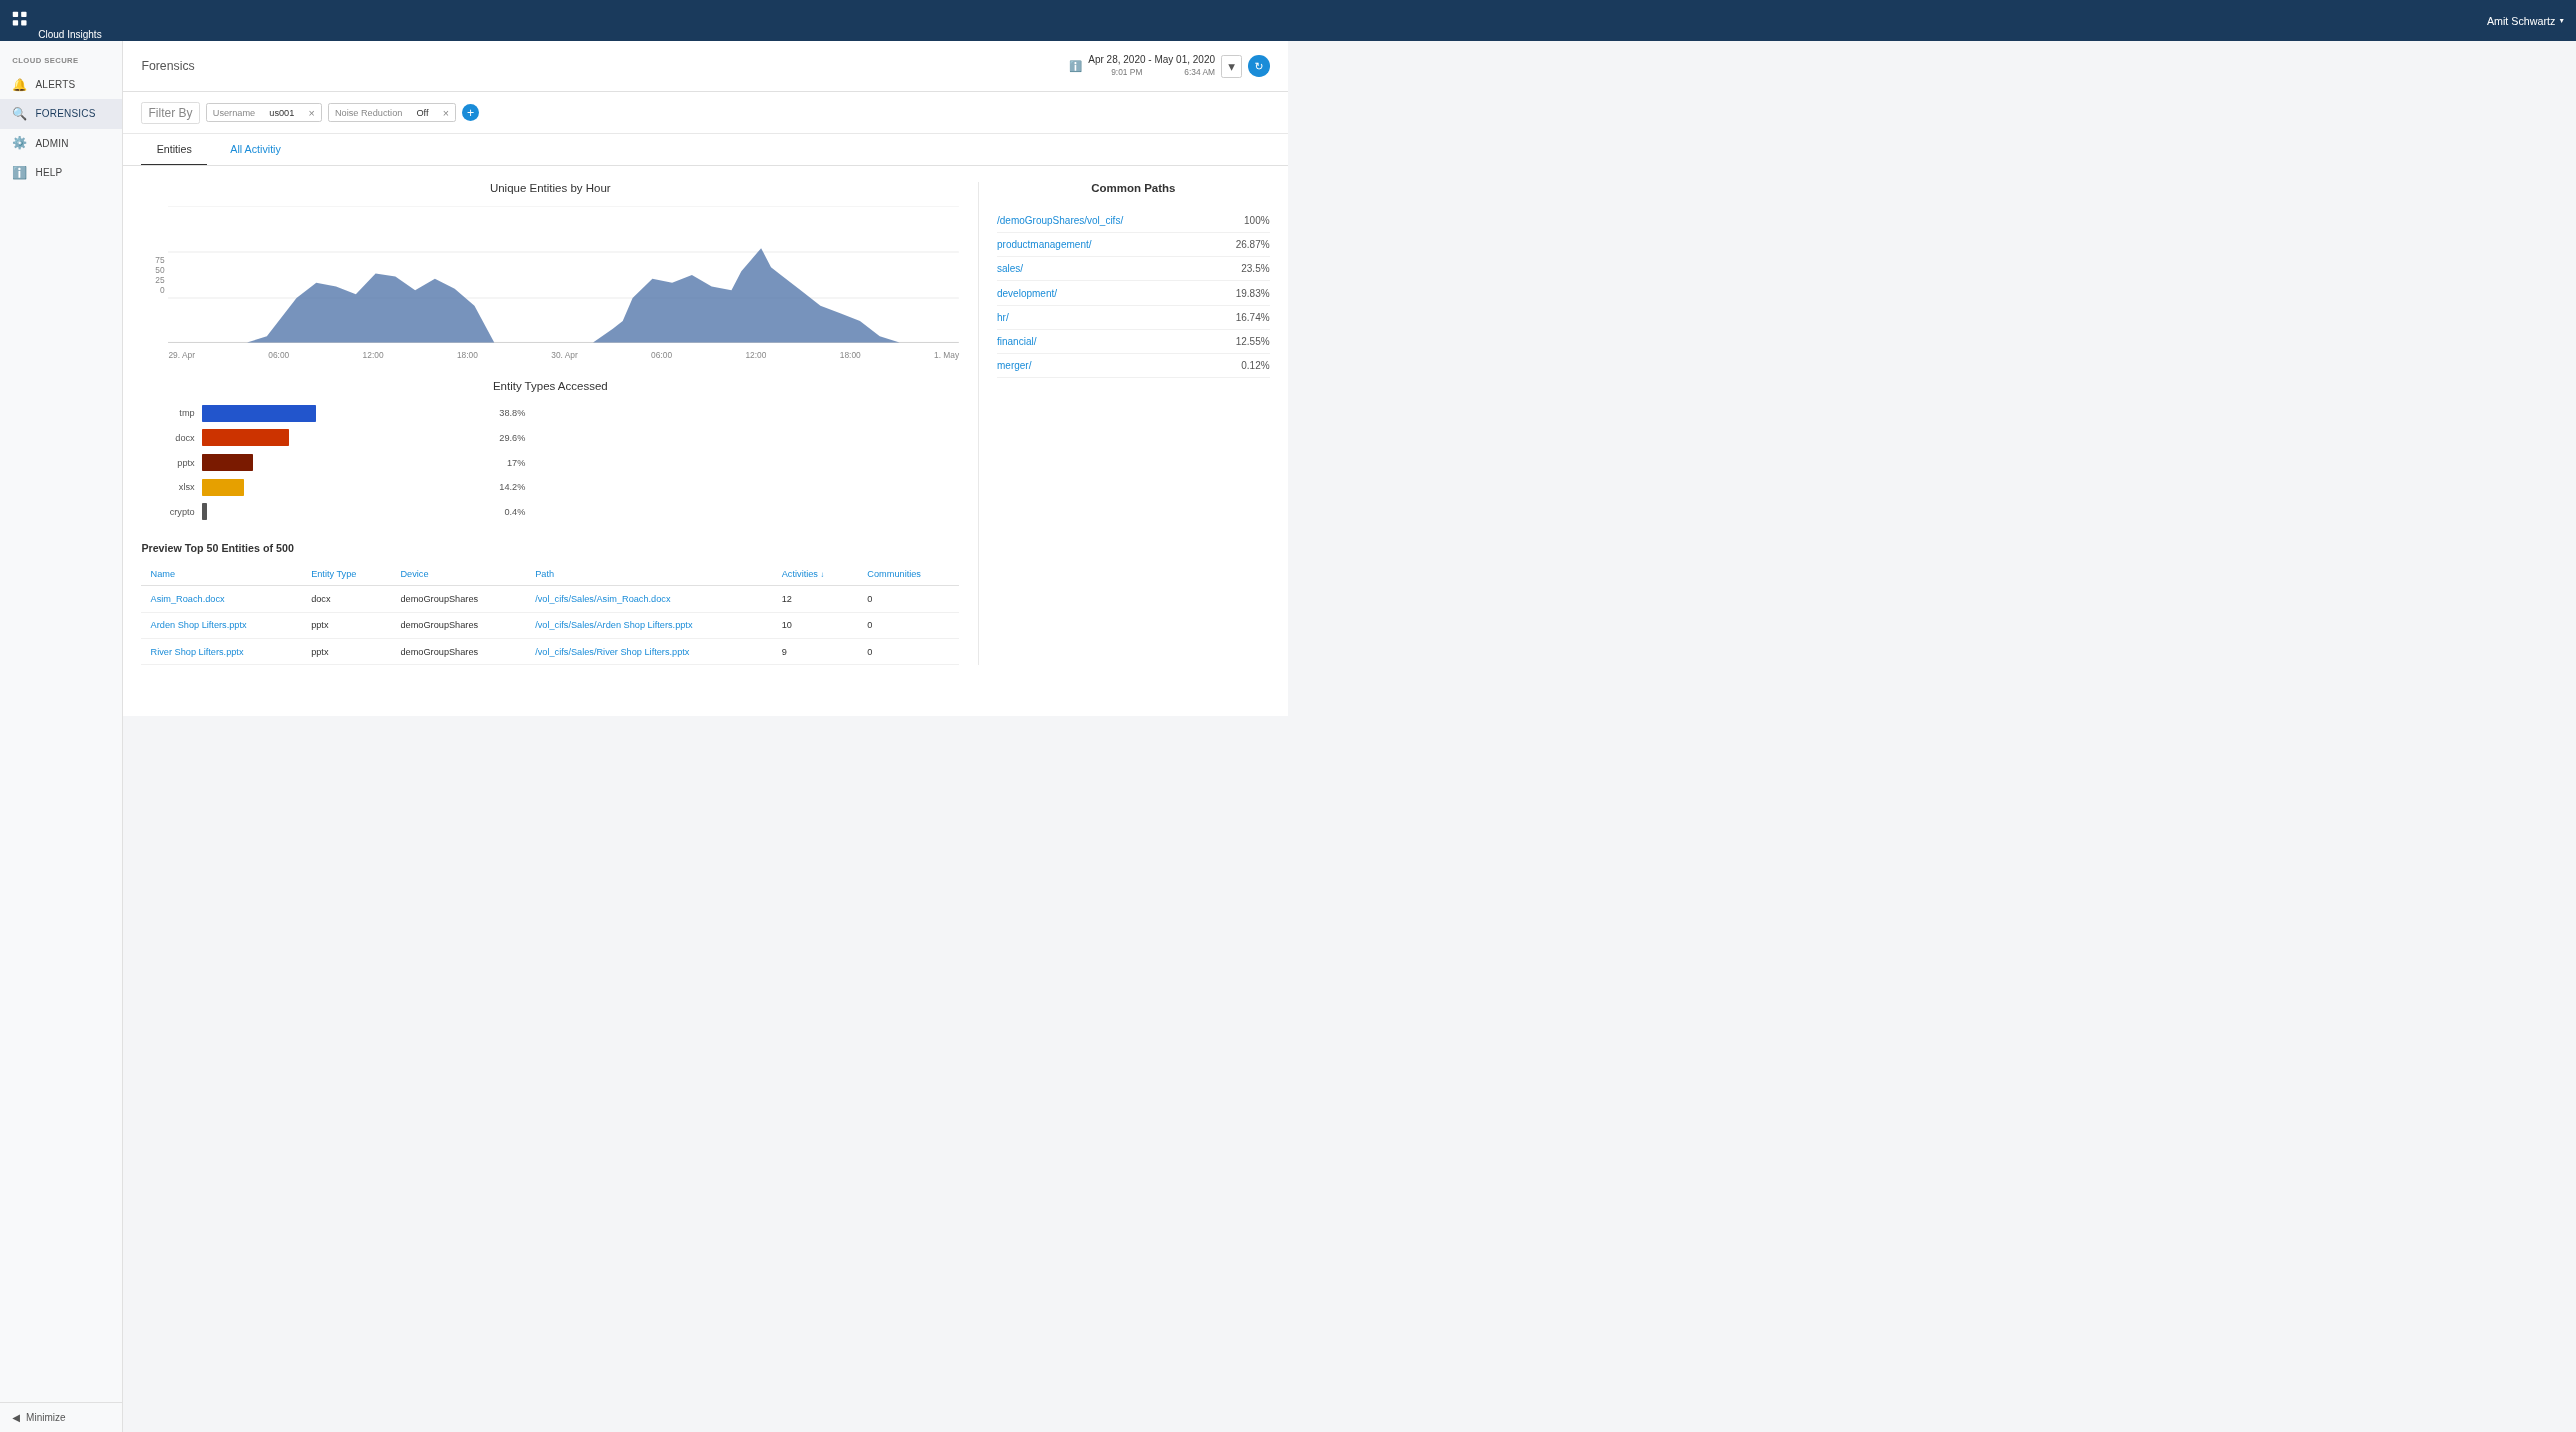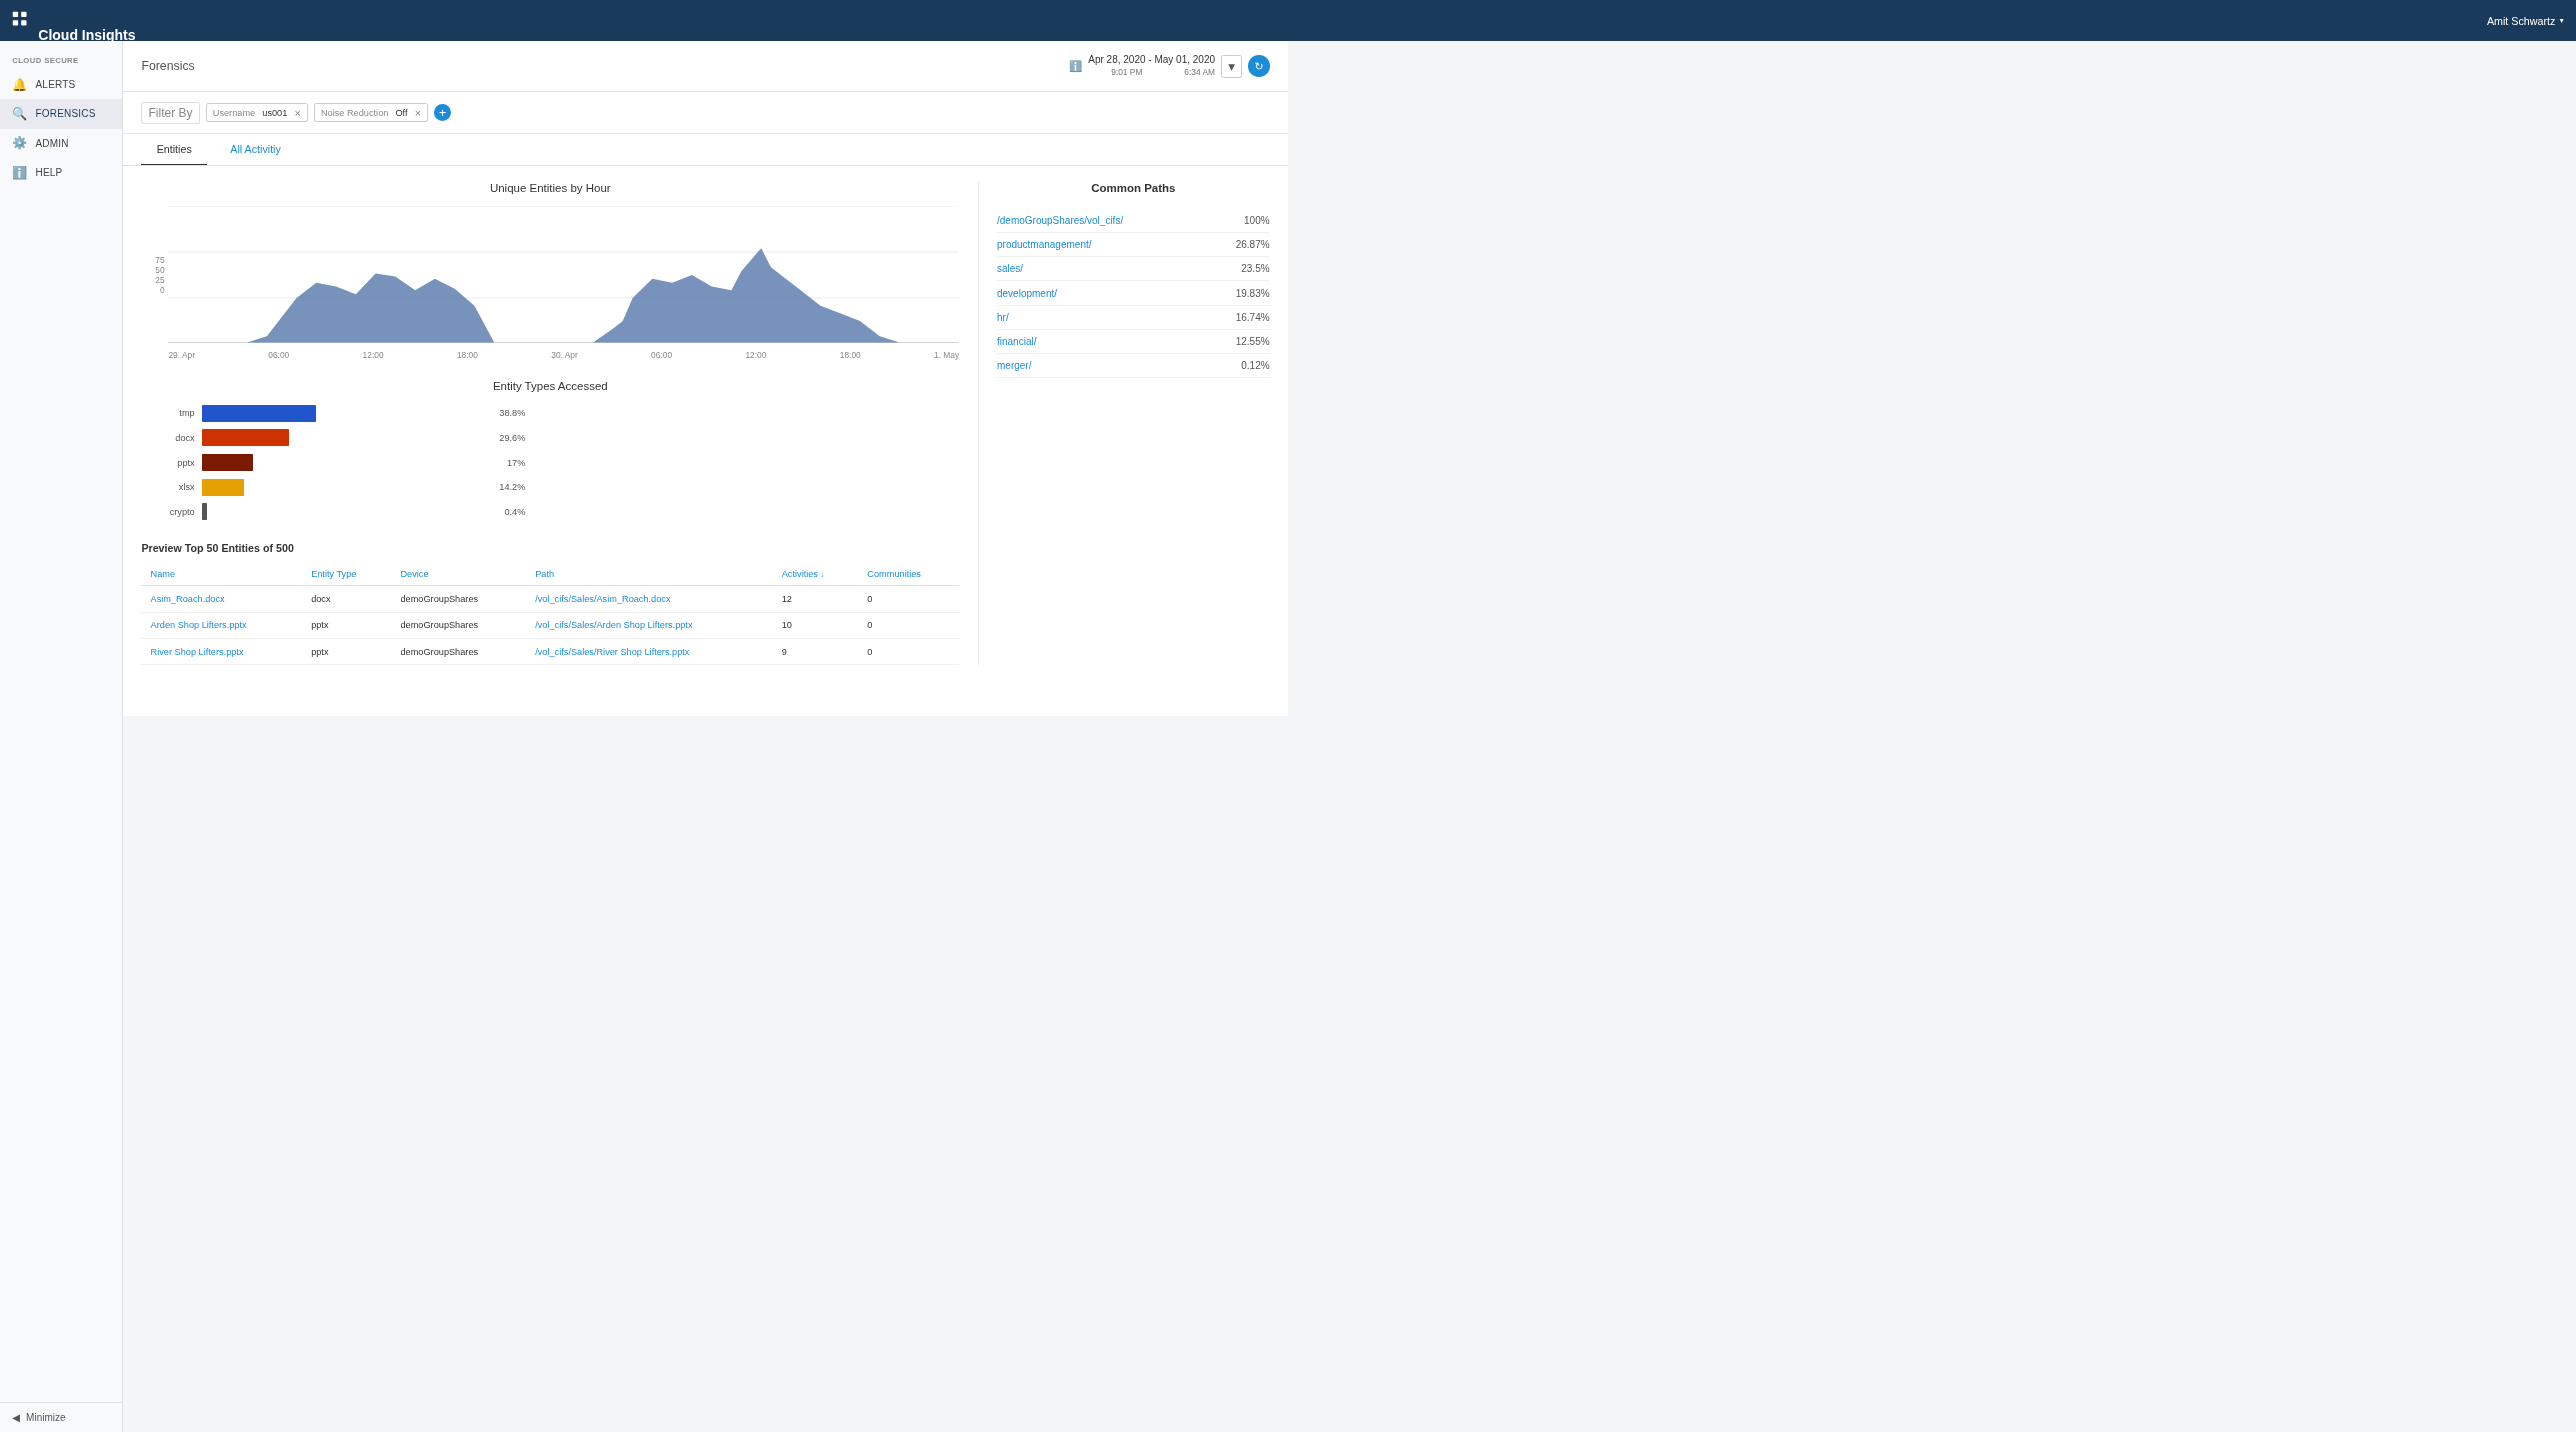--- a/index.html
+++ b/index.html
@@ -11,21 +11,21 @@
       height: 41px;
       display: flex;
       align-items: center;
       padding: 0 12.3px;
       color: white;
       position: fixed;
       top: 0; left: 0; right: 0;
       z-index: 100;
     }
     .top-nav .grid-icon { margin-right: 10.7px; cursor: pointer; }
-    .top-nav .app-title { font-size: 14px; font-weight: 700; flex: 1; margin-top: 28px; }
+    .top-nav .app-title { font-size: 10px; font-weight: 400; flex: 1; margin-top: 28px; }
     .top-nav .user-info { font-size: 10.7px; display: flex; align-items: center; gap: 4.6px; }
     .top-nav .user-info .chevron { font-size: 7.7px; }
 
     
     .sidebar {
       position: fixed;
       top: 41px;
       left: 0;
       width: 123px;
       bottom: 0;
@@ -113,21 +113,21 @@
     .filter-bar {
       display: flex;
       align-items: center;
       gap: 6.1px;
       padding: 9.2px 18.4px;
       background: #fff;
       border-bottom: 0.8px solid #e8e8e8;
     }
     .filter-label { font-size: 12px; color: #888; padding: 3.1px 6.1px; border: 0.8px solid #ddd; border-radius: 2.3px; }
     .filter-tag {
-      display: flex; align-items: center; gap: 4px;
+      display: flex; align-items: center; gap: 11px;
       border: 0.8px solid #ccc; border-radius: 2.3px; padding: 2.3px 6.1px; font-size: 9.2px; color: #333;
       background: #fff;
     }
     .filter-tag .tag-key { color: #888; margin-right: 3.1px; }
     .filter-tag .tag-close { cursor: pointer; color: #888; font-size: 10.7px; margin-left: 3.1px; }
     .add-filter-btn {
       background: #1a8cd8; border: none; border-radius: 50%;
       width: 17px; height: 17px; color: white; cursor: pointer;
       font-size: 12.3px; display: flex; align-items: center; justify-content: center;
     }

